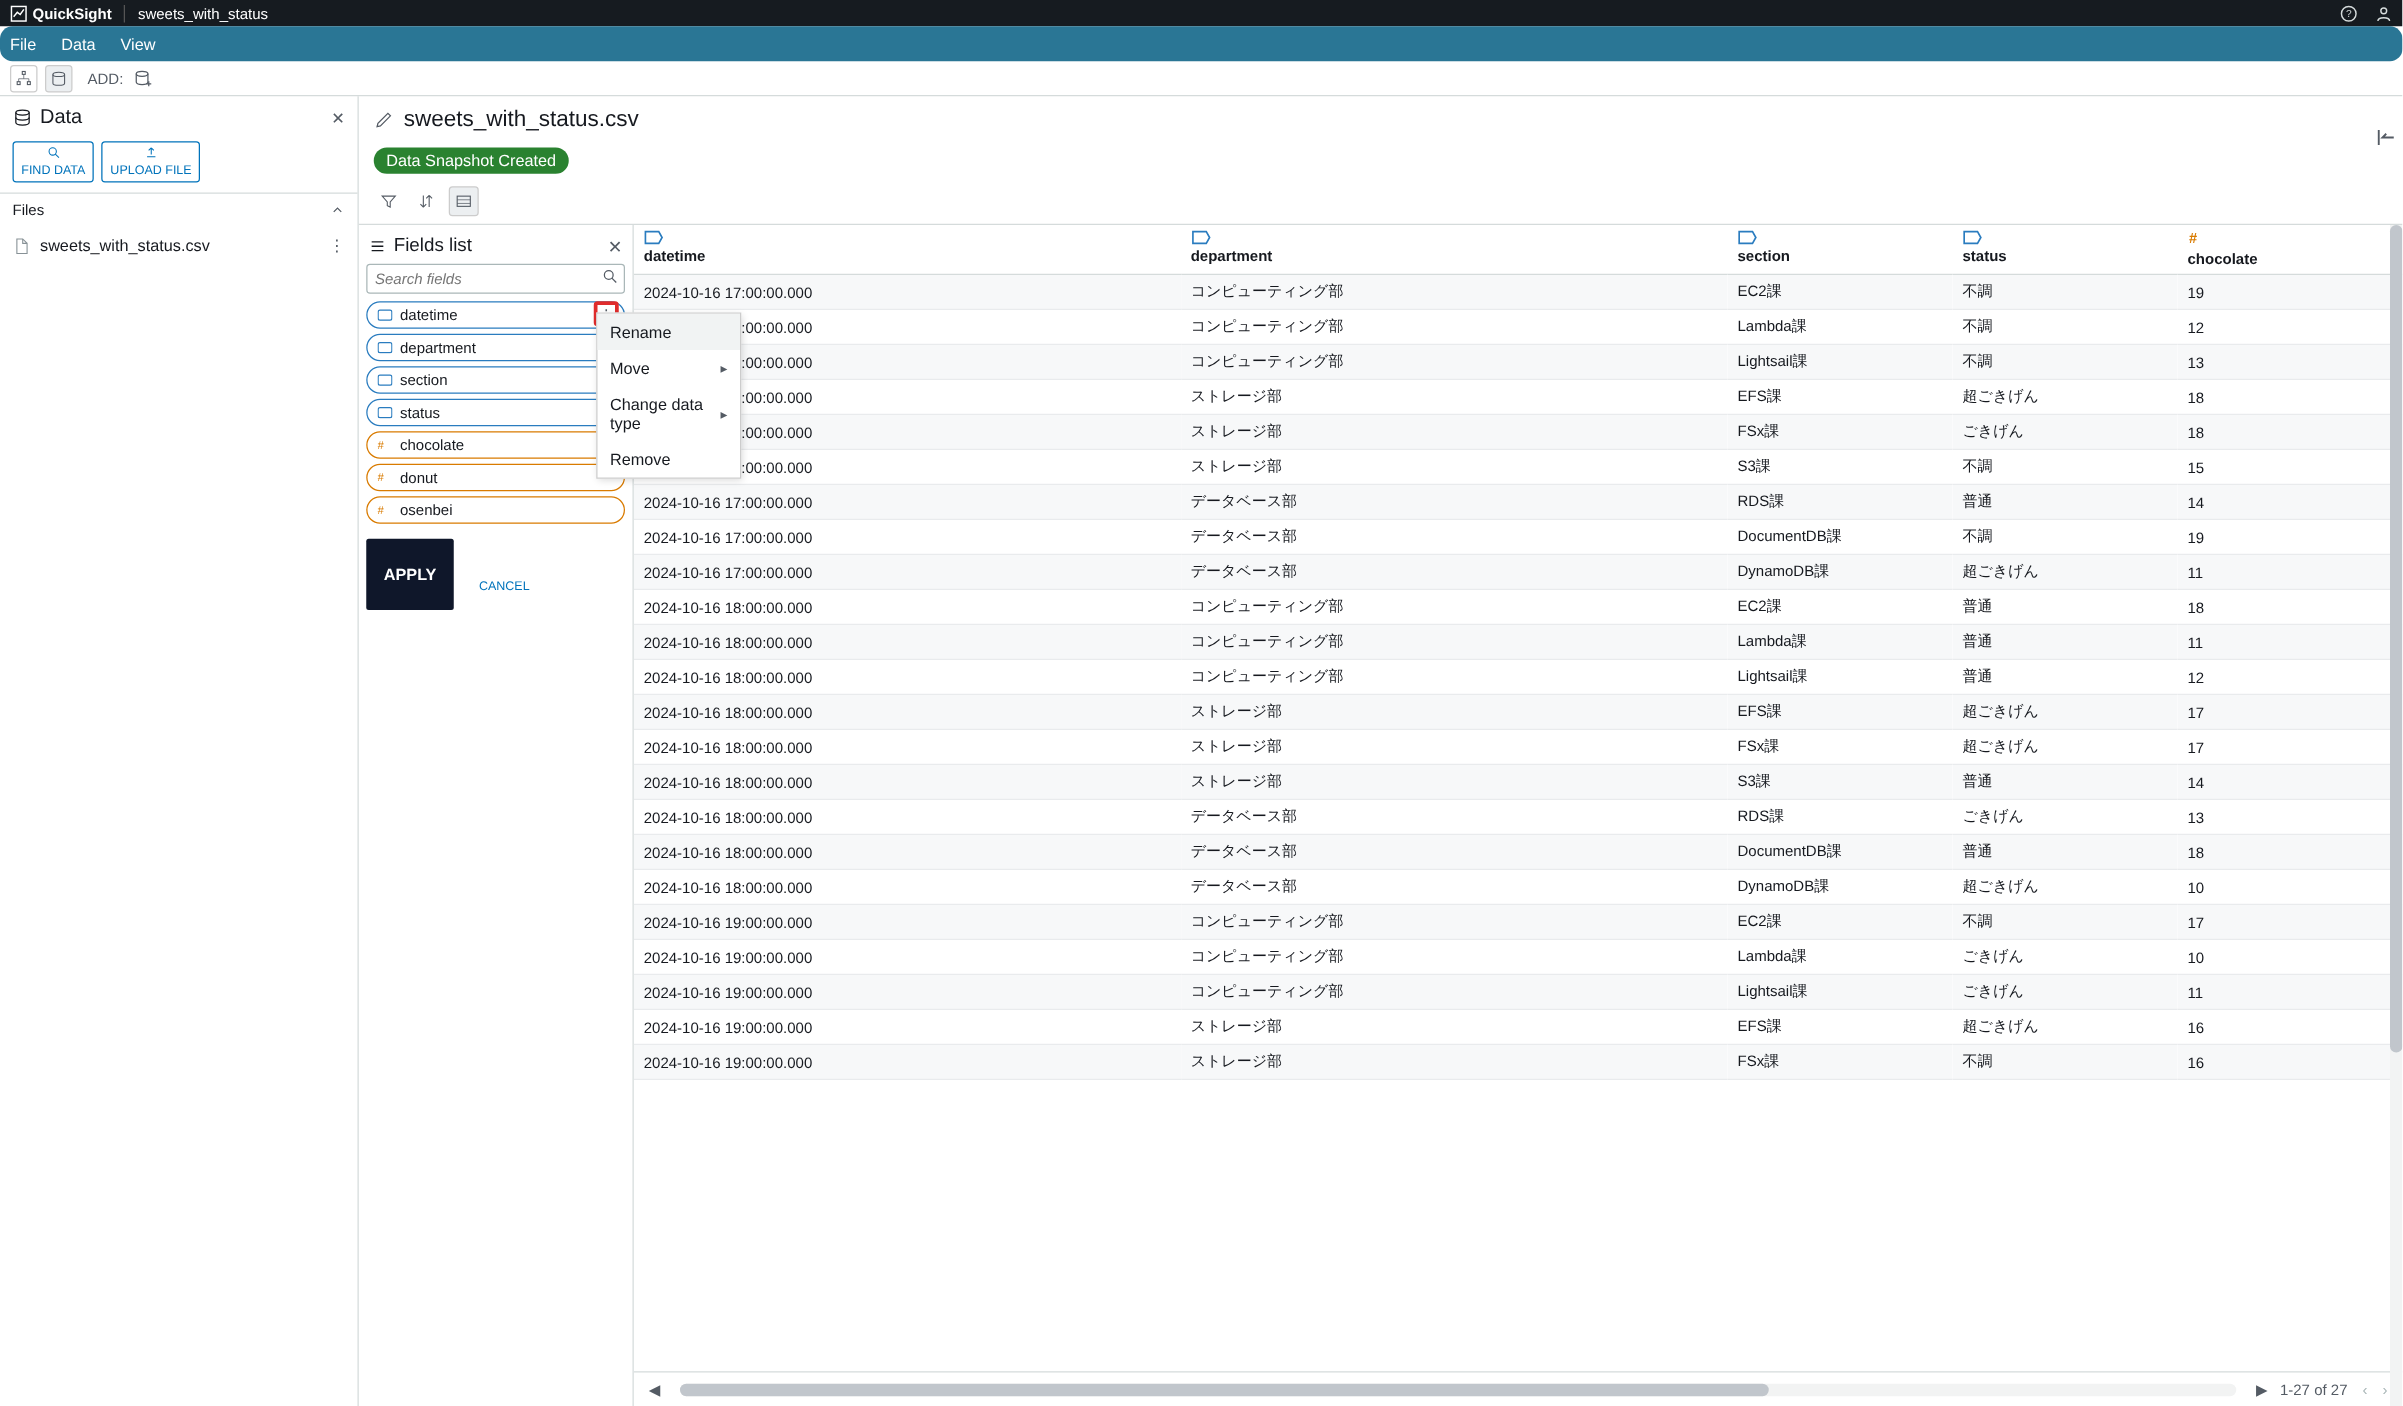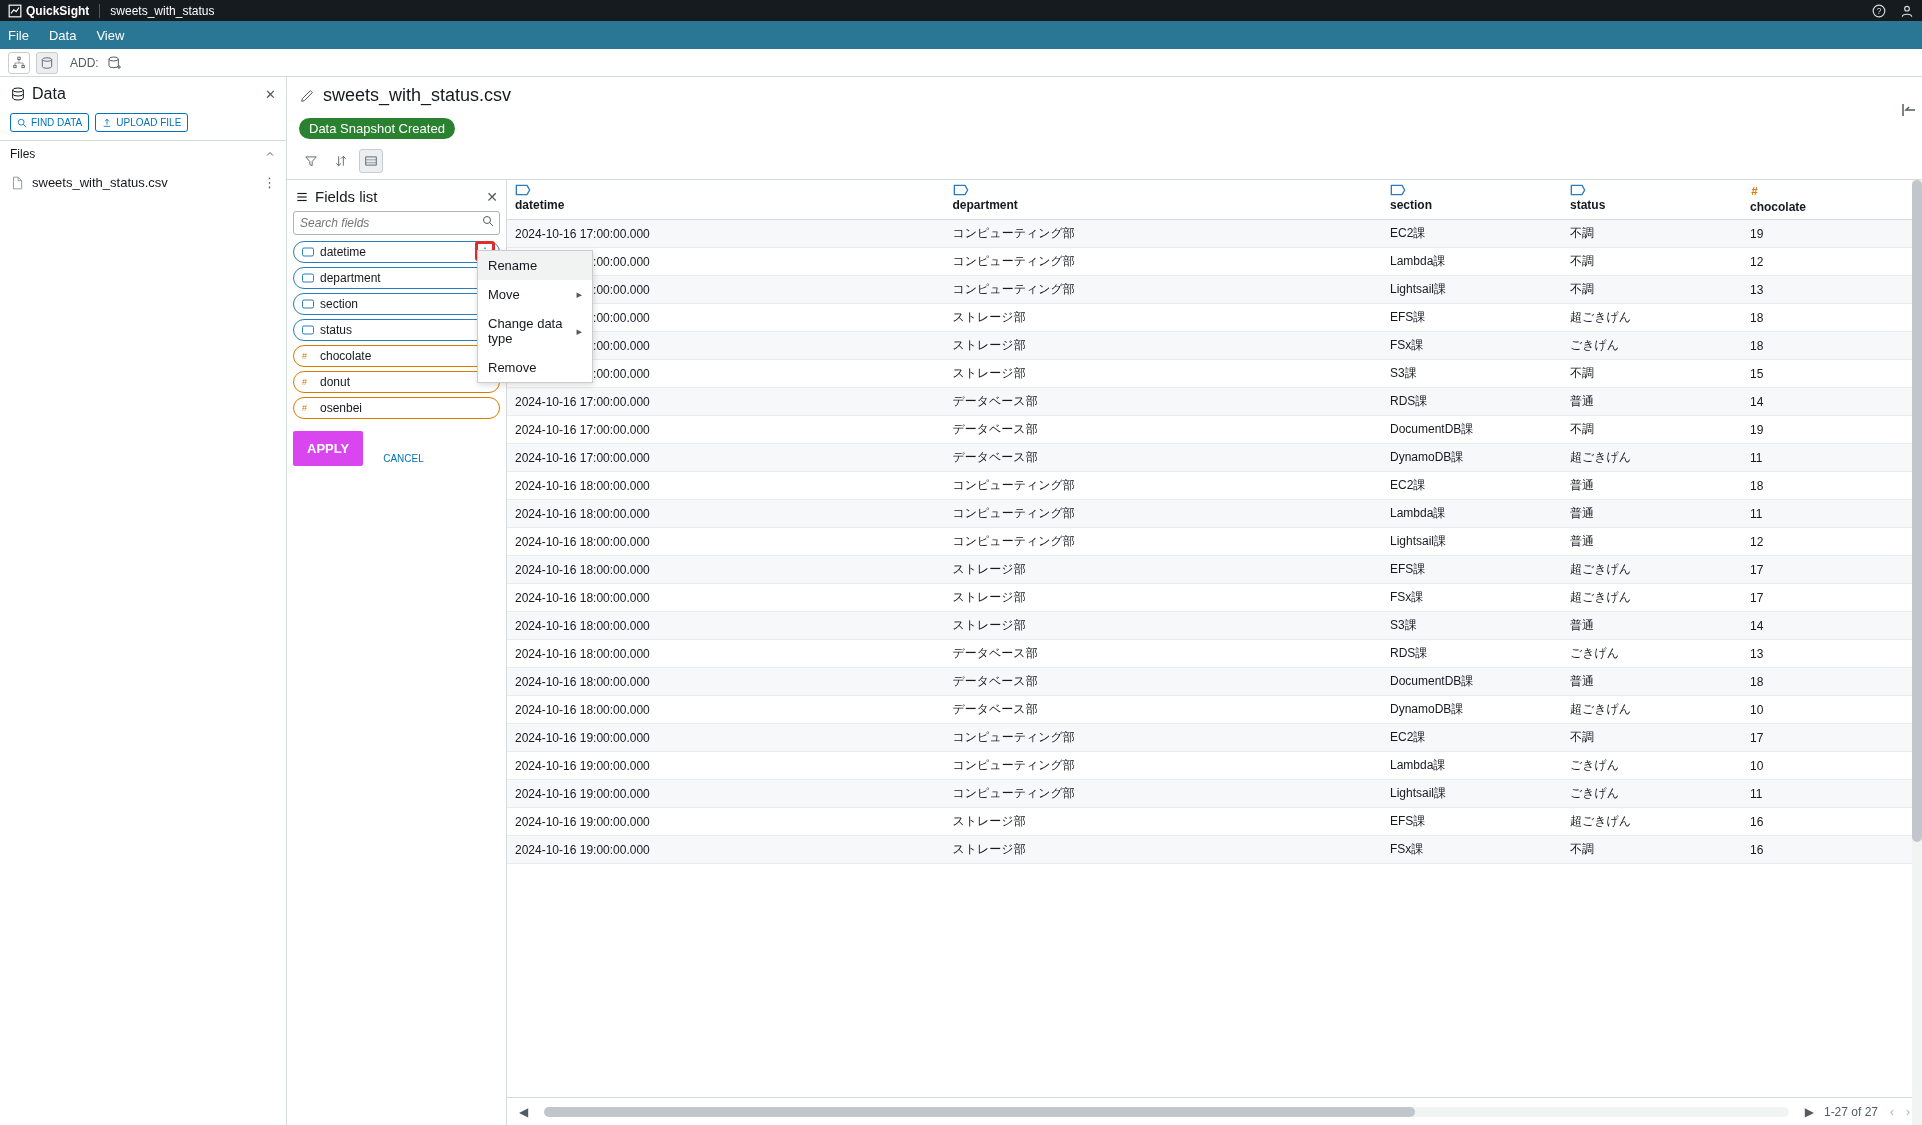--- a/index.html
+++ b/index.html
@@ -16,39 +16,39 @@
   html, body { margin:0; padding:0; height:100%; font-family: Arial, Helvetica, sans-serif; font-size:13px; color:var(--text); background:#fff; overflow:hidden; }
   svg { display:block; }
 
   
   .topbar { height:21px; background:var(--header-bg); color:#fff; display:flex; align-items:center; padding:0 8px; font-size:12px; }
   .topbar .logo { display:flex; align-items:flex-end; gap:4px; font-weight:600; }
   .topbar .divider { width:1px; height:14px; background:#555; margin:0 10px; }
   .topbar .right { margin-left:auto; display:flex; gap:14px; align-items:center; }
 
   
-  .menubar { height:28px; background:var(--menu-bg); display:flex; align-items:center; padding:0 8px; color:#fff; font-size:13px; gap:20px; }
+  .menubar { height:28px; background:var(--menu-bg); display:flex; align-items:center; padding:0 8px; color:#fff; font-size:13px; gap:20px;border-radius:10px; }
   .menubar .item { cursor:pointer; }
 
   
   .toolbar { height:28px; border-bottom:1px solid var(--border); display:flex; align-items:center; padding:0 8px; gap:6px; font-size:12px; color:var(--text-muted);text-align:center; }
   .tb-btn { width:22px; height:22px; border:1px solid #ccc; border-radius:3px; display:flex; align-items:center; justify-content:center; background:#fff; }
   .tb-btn.active { background:#eceff1; }
   .tb-icon { width:20px; height:20px; display:flex; align-items:center; justify-content:center; }
 
   
   .main { display:flex; height:calc(100% - 77px); }
 
   
   .left { width:287px; border-right:1px solid var(--border); display:flex; flex-direction:column; }
   .left-header { display:flex; align-items:center; padding:8px 10px; }
   .left-header .title { font-size:16px; display:flex; align-items:center; gap:6px; }
   .left-header .close { margin-left:auto; cursor:pointer; color:var(--text-muted); }
   .left-actions { padding:2px 10px 8px; display:flex; gap:6px; }
-  .pill-btn { border:1px solid var(--blue); color:var(--blue); background:#fff; font-size:10px; padding:3px 6px; border-radius:3px; display:flex; align-items:center; gap:4px; cursor:pointer; }
+  .pill-btn { border:1px solid var(--blue); color:var(--blue); background:#fff; font-size:10px; padding:3px 6px; border-radius:3px; display:flex; align-items:center; gap:4px; cursor:pointer;flex-direction:column; }
   .files-section { padding:6px 10px; font-size:12px; border-top:1px solid var(--border); display:flex; align-items:center; }
   .files-section .chev { margin-left:auto; color:var(--text-muted); }
   .file-row { display:flex; align-items:center; padding:8px 10px; font-size:13px; }
   .file-row .dots { margin-left:auto; color:var(--text-muted); cursor:pointer; }
 
   
   .center { flex:1; display:flex; flex-direction:column; position:relative; min-width:0; }
   .center-top { padding:8px 12px 4px; }
   .center-title { display:flex; align-items:center; gap:8px; font-size:18px; }
   .badge { display:inline-block; background:var(--green); color:#fff; border-radius:12px; padding:3px 10px; font-size:13px; margin-top:12px; }
@@ -69,21 +69,21 @@
   .field-chip { border:1px solid; border-radius:12px; padding:3px 8px; margin-bottom:4px; display:flex; align-items:center; gap:6px; font-size:12px; position:relative; }
   .field-chip.string { border-color:#2a7cbf; color:#16191f; }
   .field-chip.number { border-color:var(--orange); color:#16191f; }
   .field-chip .type-icon { width:12px; height:12px; display:flex; align-items:center; justify-content:center; }
   .field-chip .menu-icon { margin-left:auto; width:12px; color:var(--text-muted); }
 
   .red-box { position:absolute; border:3px solid #e02c2c; border-radius:3px; width:20px; height:20px; right:5px; top:0; pointer-events:none; }
   .chip-wrap { position:relative; }
 
   .fields-actions { display:flex; gap:14px; align-items:center; margin-top:8px; }
-  .apply-btn { background:#d946ef; color:#fff; border:none; padding:10px 14px; font-size:13px; font-weight:600; border-radius:2px; cursor:pointer; }
+  .apply-btn { background:#0f172a; color:#fff; border:none; padding:21px 14px; font-size:13px; font-weight:600; border-radius:2px; cursor:pointer; }
   .cancel-btn { background:none; border:none; color:var(--blue); font-size:10px; font-weight:400; cursor:pointer;margin-top:20px; }
 
   
   .ctx-menu { position:absolute; left:190px; top:70px; width:116px; background:#fff; border:1px solid #ccc; box-shadow:1px 2px 6px rgba(0,0,0,.15); z-index:50; }
   .ctx-item { padding:7px 10px; font-size:13px; display:flex; align-items:center; cursor:pointer; }
   .ctx-item:hover, .ctx-item.hover { background:#f1f3f3; }
   .ctx-item .arrow { margin-left:auto; color:var(--text-muted); font-size:11px; }
 
   
   .table-wrap { flex:1; position:relative; overflow:hidden; display:flex; flex-direction:column; min-width:0; }

